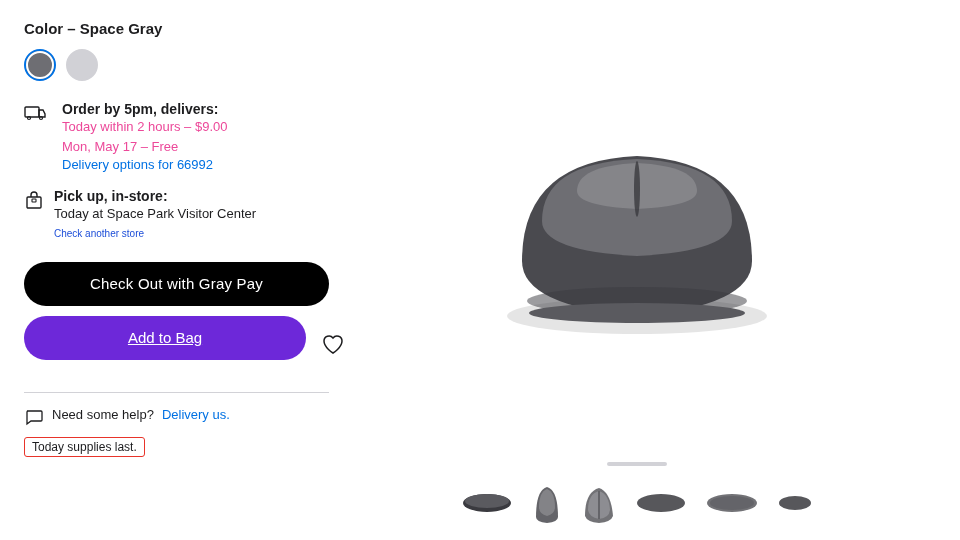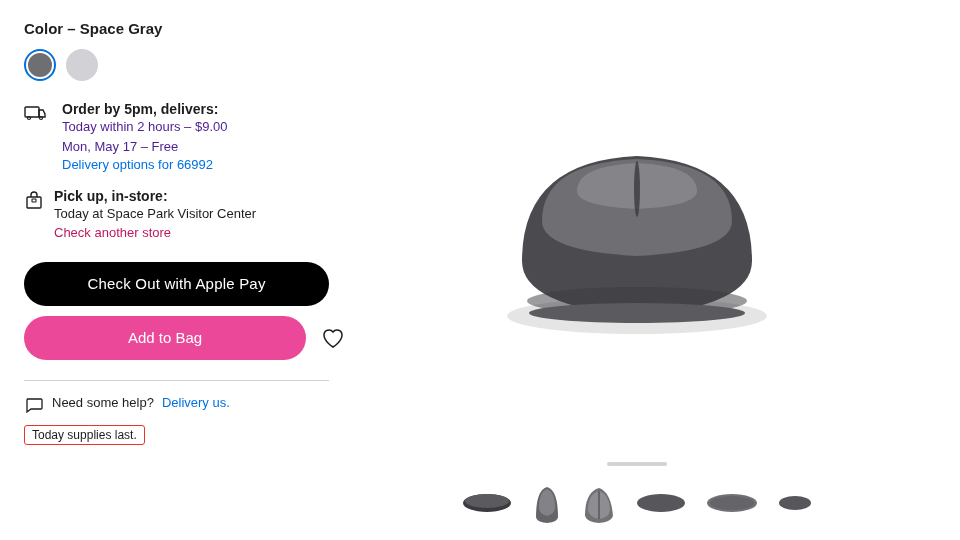--- a/index.html
+++ b/index.html
@@ -70,21 +70,21 @@
     .delivery-icon {
       flex-shrink: 0;
       margin-top: 2px;
     }
     .delivery-text .label {
       font-weight: 600;
       font-size: 14px;
     }
     .delivery-text .detail {
       font-size: 13px;
-      color: #4c1d95;
+      color: #ec4899;
       line-height: 1.5;
     }
     .delivery-text .link {
       color: #0071e3;
       text-decoration: none;
       font-size: 13px;
       cursor: pointer;
     }
 
     
@@ -100,23 +100,23 @@
     .pickup-text .label {
       font-weight: 600;
       font-size: 14px;
     }
     .pickup-text .detail {
       font-size: 13px;
       color: #1d1d1f;
       line-height: 1.5;
     }
     .pickup-text .link {
-      color: #be185d;
+      color: #1d4ed8;
       text-decoration: none;
-      font-size: 13px;
+      font-size: 10px;
       cursor: pointer;
     }
 
     
     .btn-apple-pay {
       display: flex;
       align-items: center;
       justify-content: center;
       width: 305px;
       height: 44px;
@@ -129,28 +129,29 @@
       cursor: pointer;
       margin-bottom: 10px;
       letter-spacing: 0.2px;
     }
     .btn-add-to-bag {
       display: flex;
       align-items: center;
       justify-content: center;
       width: 305px;
       height: 44px;
-      background: #ec4899;
+      background: #6d28d9;
       color: #fff;
       border: none;
       border-radius: 980px;
       font-size: 15px;
       font-weight: 500;
       cursor: pointer;
-      margin-bottom: 0;
+      margin-bottom: 12px;
+      text-decoration: underline;
     }
     .bag-row {
       display: flex;
       align-items: center;
       gap: 14px;
       margin-bottom: 20px;
     }
     .wishlist-btn {
       background: none;
       border: none;
@@ -274,21 +275,21 @@
           <rect x="8" y="9" width="4" height="3" rx="0.5" stroke="#1d1d1f" stroke-width="1.1" fill="none"></rect>
         </svg>
       </div>
       <div class="pickup-text">
         <span class="label">Pick up, in-store:</span><br>
         <span class="detail">Today at Space Park Visitor Center</span><br>
         <a class="link" href="#">Check another store</a>
       </div>
     </div>
 
-    <button class="btn-apple-pay">Check Out with Apple Pay</button>
+    <button class="btn-apple-pay">Check Out with Gray Pay</button>
 
     <div class="bag-row">
       <button class="btn-add-to-bag">Add to Bag</button>
       <button class="wishlist-btn">
         <svg width="26" height="24" viewBox="0 0 26 24" fill="none" xmlns="http://www.w3.org/2000/svg">
           <path d="M13 21s-9-5.5-9-12a5 5 0 0 1 9-3 5 5 0 0 1 9 3c0 6.5-9 12-9 12z" stroke="#1d1d1f" stroke-width="1.5" fill="none"></path>
         </svg>
       </button>
     </div>
 

